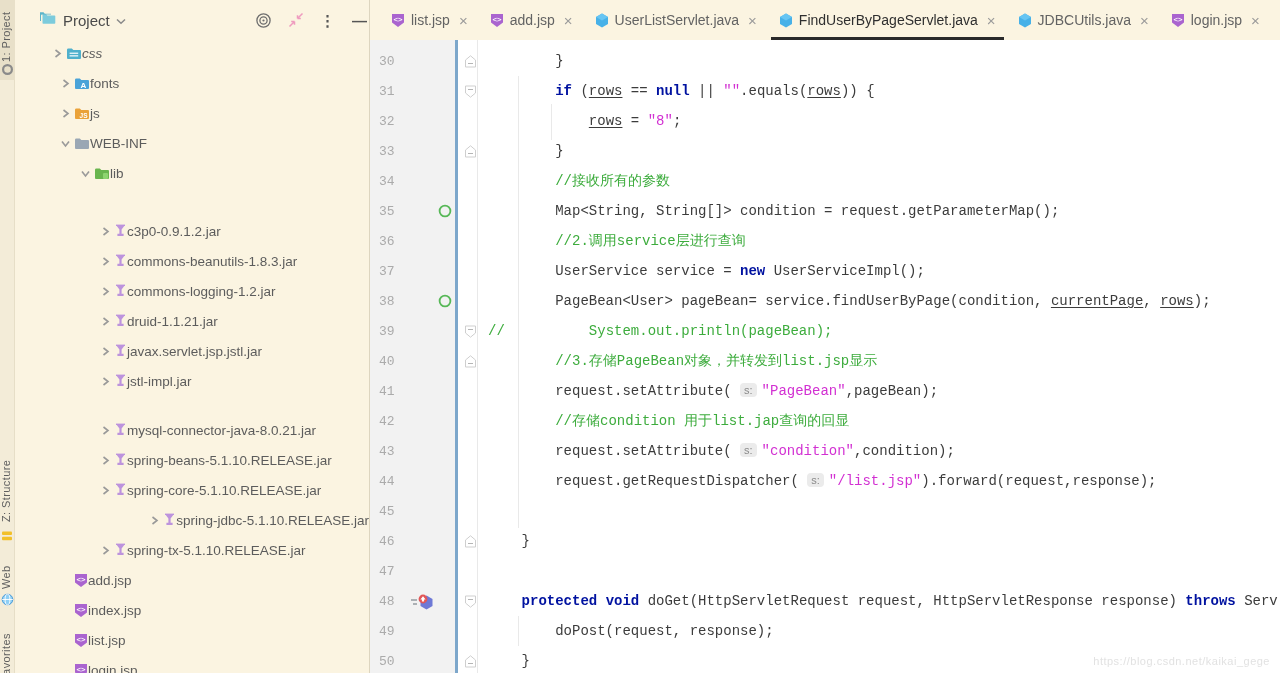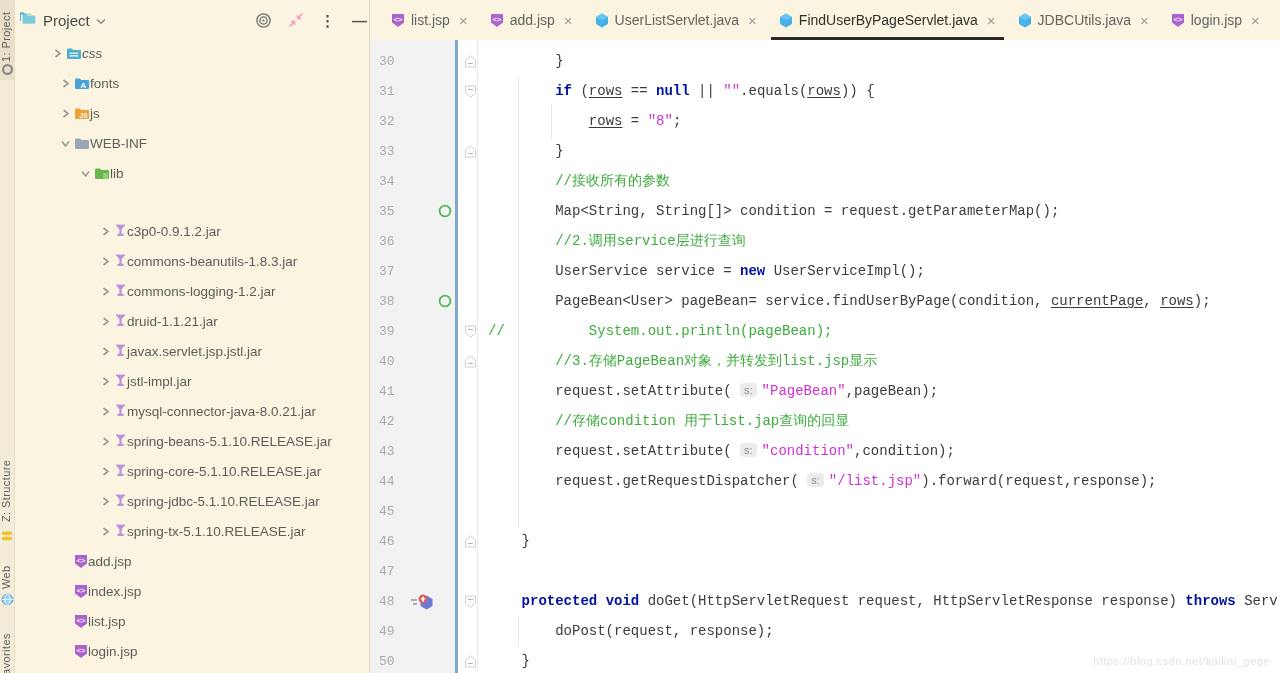--- a/index.html
+++ b/index.html
@@ -10,21 +10,21 @@
   .strip{position:absolute;left:0;top:0;width:15px;height:673px;background:#f3ecd8;
          border-right:1px solid #e6dec7;z-index:6;box-sizing:border-box}
   .strip-active{position:absolute;left:0;top:0;width:15px;height:80px;background:#e8e0c9}
   .vlabel{position:absolute;left:0;width:15px;writing-mode:vertical-rl;transform:rotate(180deg);
           font-size:11px;color:#5f5f5f;text-align:center;letter-spacing:.4px;white-space:nowrap}
   .strip-icon{position:absolute;left:1px}
 
   
   .panel{position:absolute;left:15px;top:0;width:355px;height:673px;background:#fbf4e1;
          border-right:1px solid #ddd5bf;box-sizing:border-box;z-index:5;overflow:hidden}
-  .panel-header{height:40px;position:relative;display:flex;align-items:center;padding-left:4px}
+  .panel-header{height:40px;position:relative;display:flex;align-items:center;padding-left:24px}
   .panel-title{font-size:15px;color:#4a4a4a;margin:0 6px 0 7px}
   .ph-icons{position:absolute;left:240px;top:0;height:40px;display:flex;align-items:center;gap:15px}
   .ph-icons .ic{width:17px;height:17px;display:flex;align-items:center;justify-content:center;cursor:pointer}
   .ic-more{font-size:15px;color:#555;font-weight:bold;line-height:1}
   .ic-min{font-size:15px;color:#555;font-weight:bold;line-height:1}
 
   .tree{position:absolute;top:38px;left:0;right:0}
   .trow{height:30px;display:flex;align-items:center;font-size:13.5px;color:#5c5c5c;cursor:pointer;white-space:nowrap}
   .trow .arr{width:10px;height:10px;margin-right:4px;display:flex;align-items:center;justify-content:center;flex:none}
 
@@ -268,21 +268,21 @@
           </svg>
         </span>
         <span style="display: inline-flex;">
           <svg width="13" height="14" viewBox="0 0 13 14">
             <path d="M2 1 H11 L7.6 5.5 V9.8 H9.6 V12 H3.4 V9.8 H5.4 V5.5 Z" fill="#bd93dd"></path>
             <rect x="2" y="0.6" width="9" height="1.4" fill="#bd93dd"></rect>
           </svg>
         </span>
         <span>jstl-impl.jar</span>
       </div>
-      <div class="trow" style="padding-left: 85px;">
+      <div class="trow" style="padding-left: 85px; margin-top: 19px;">
         <span class="arr">
           <svg width="9" height="9">
             <path d="M2.5 1 L7 4.5 L2.5 8" stroke="#999" fill="none" stroke-width="1.6"></path>
           </svg>
         </span>
         <span style="display: inline-flex;">
           <svg width="13" height="14" viewBox="0 0 13 14">
             <path d="M2 1 H11 L7.6 5.5 V9.8 H9.6 V12 H3.4 V9.8 H5.4 V5.5 Z" fill="#bd93dd"></path>
             <rect x="2" y="0.6" width="9" height="1.4" fill="#bd93dd"></rect>
           </svg>
@@ -310,21 +310,21 @@
           </svg>
         </span>
         <span style="display: inline-flex;">
           <svg width="13" height="14" viewBox="0 0 13 14">
             <path d="M2 1 H11 L7.6 5.5 V9.8 H9.6 V12 H3.4 V9.8 H5.4 V5.5 Z" fill="#bd93dd"></path>
             <rect x="2" y="0.6" width="9" height="1.4" fill="#bd93dd"></rect>
           </svg>
         </span>
         <span>spring-core-5.1.10.RELEASE.jar</span>
       </div>
-      <div class="trow" style="padding-left: 85px;">
+      <div class="trow" style="padding-left: 85px; justify-content: flex-end;">
         <span class="arr">
           <svg width="9" height="9">
             <path d="M2.5 1 L7 4.5 L2.5 8" stroke="#999" fill="none" stroke-width="1.6"></path>
           </svg>
         </span>
         <span style="display: inline-flex;">
           <svg width="13" height="14" viewBox="0 0 13 14">
             <path d="M2 1 H11 L7.6 5.5 V9.8 H9.6 V12 H3.4 V9.8 H5.4 V5.5 Z" fill="#bd93dd"></path>
             <rect x="2" y="0.6" width="9" height="1.4" fill="#bd93dd"></rect>
           </svg>

